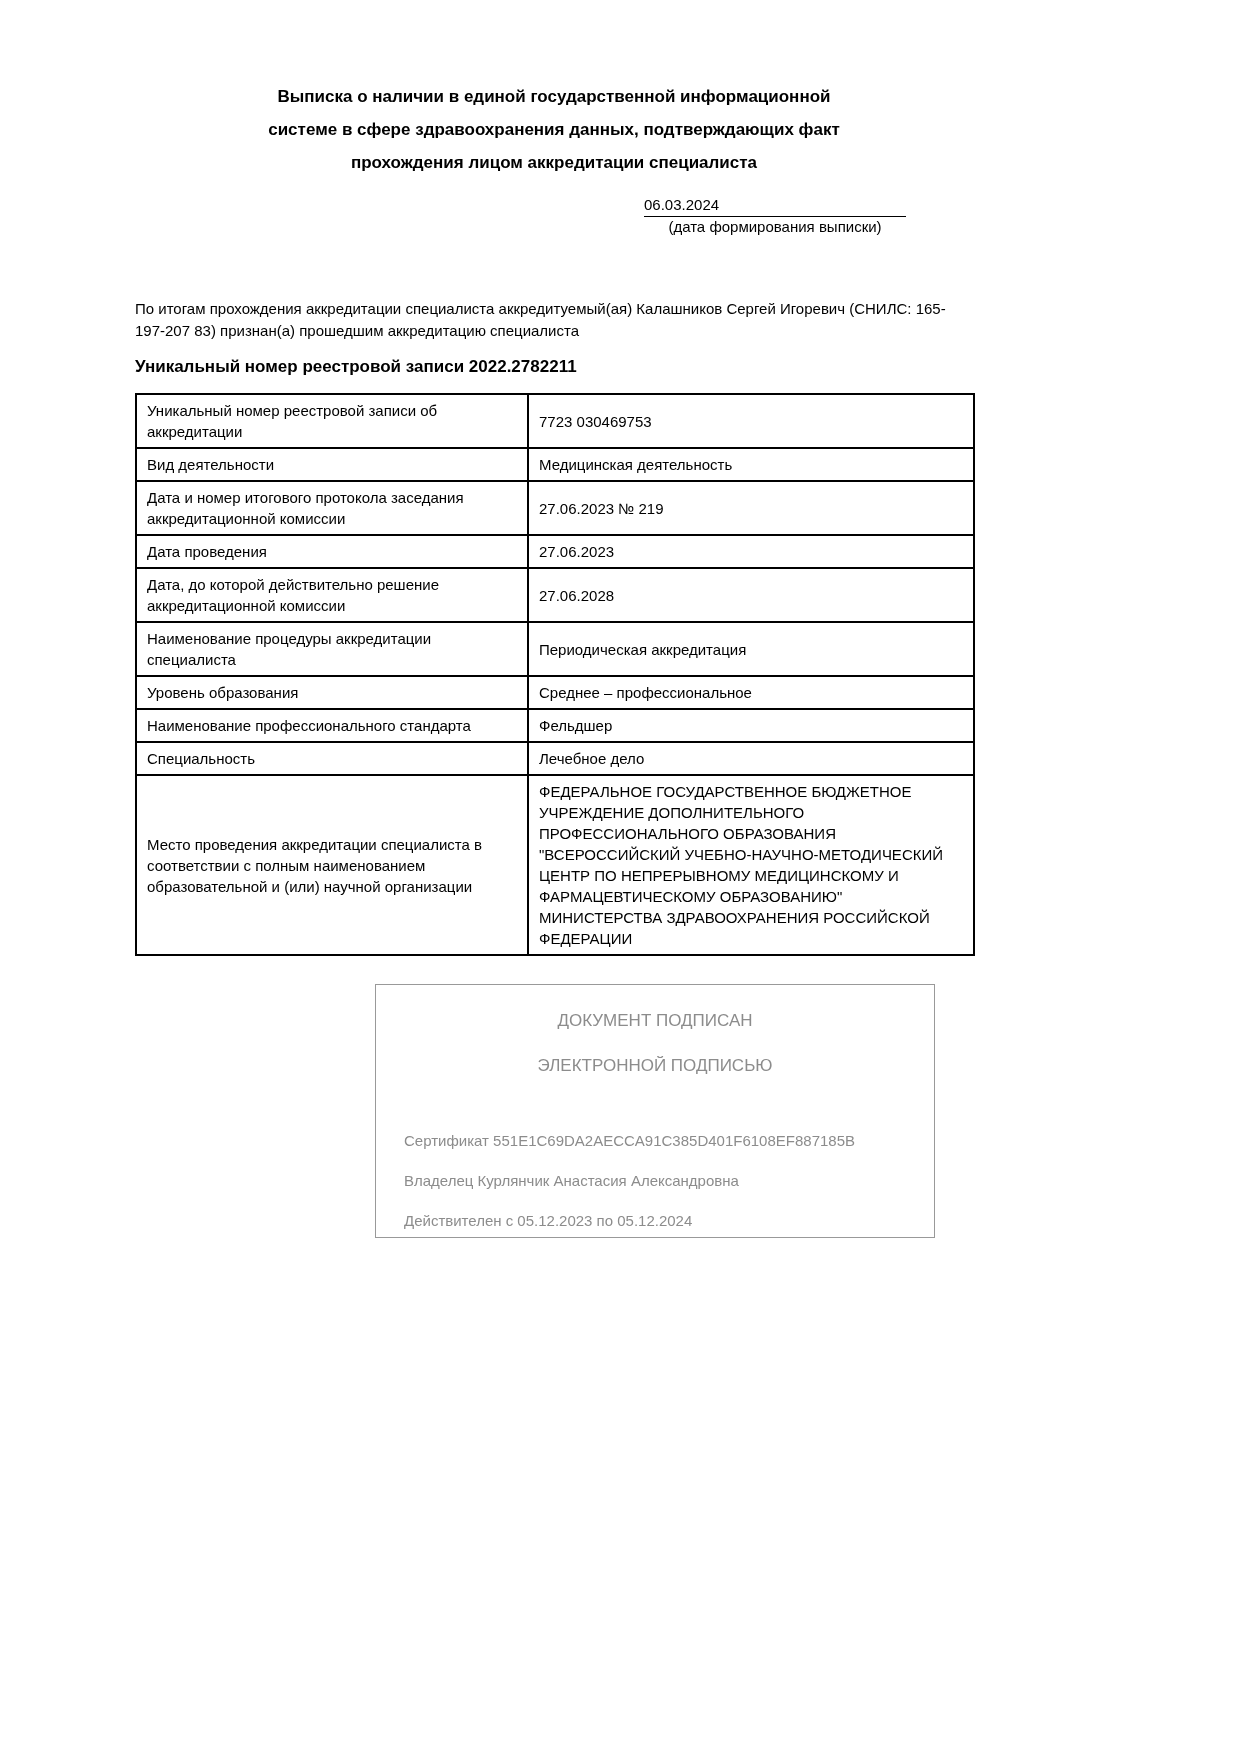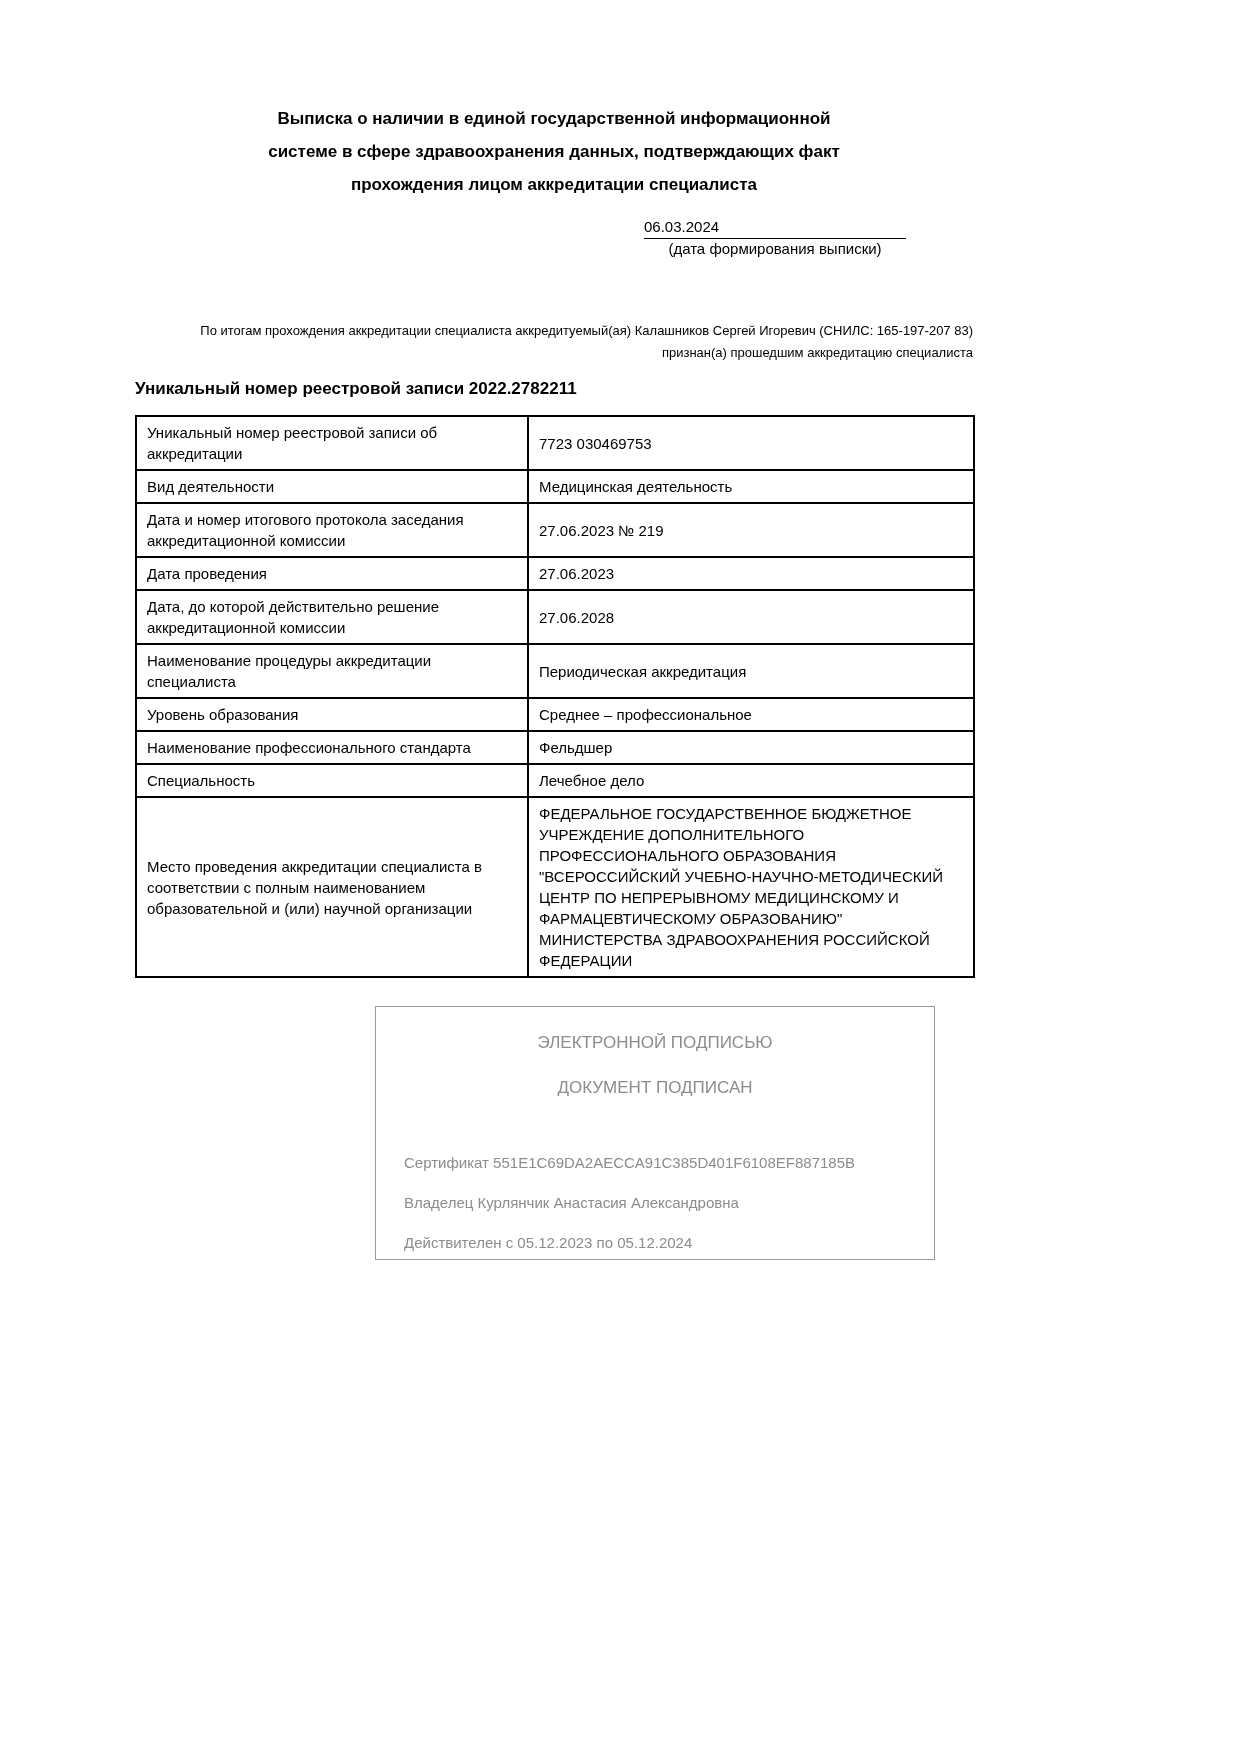--- a/index.html
+++ b/index.html
@@ -1,33 +1,33 @@
 <!DOCTYPE html>
 <html><head>
 <meta charset="utf-8">
 <style>
   * { margin:0; padding:0; box-sizing:border-box; }
   html, body { background:#ffffff; }
   .page {
     width:1240px; height:1755px; background:#ffffff;
     font-family:"Liberation Sans", sans-serif; color:#000000;
-    padding-top:102px; overflow:hidden;
+    padding-top:80px; overflow:hidden;
   }
   .content { margin-left:135px; width:838px; }
 
   .doc-title { font-weight:bold; font-size:17px; line-height:33px; text-align:center; }
 
   .date-block { width:262px; margin:18px 67px 0 auto; }
   .date-value {
     font-size:15px; line-height:16px;
     padding-bottom:3px; border-bottom:1px solid #000000;
   }
   .date-caption { text-align:center; font-size:15px; line-height:16px; padding-top:2px; }
 
-  .intro { margin-top:63px; text-align:right; font-size:13px; line-height:22px; }
+  .intro { margin-top:63px; text-align:left; font-size:15px; line-height:22px; }
 
   .section-heading { margin-top:38px; text-align:center; font-size:15px; text-decoration:underline; }
 
   .registry-heading { margin-top:15px; text-align:left; font-size:17px; font-weight:bold; }
 
   table.acc-table {
     margin-top:16px; border-collapse:collapse; width:838px; table-layout:fixed;
   }
   table.acc-table td {
     border:2px solid #000000; padding:5px 10px;
@@ -111,21 +111,21 @@
             <td>Лечебное дело</td>
           </tr>
           <tr>
             <td>Место проведения аккредитации специалиста в соответствии с полным наименованием образовательной и (или) научной организации</td>
             <td>ФЕДЕРАЛЬНОЕ ГОСУДАРСТВЕННОЕ БЮДЖЕТНОЕ УЧРЕЖДЕНИЕ ДОПОЛНИТЕЛЬНОГО ПРОФЕССИОНАЛЬНОГО ОБРАЗОВАНИЯ "ВСЕРОССИЙСКИЙ УЧЕБНО-НАУЧНО-МЕТОДИЧЕСКИЙ ЦЕНТР ПО НЕПРЕРЫВНОМУ МЕДИЦИНСКОМУ И ФАРМАЦЕВТИЧЕСКОМУ ОБРАЗОВАНИЮ" МИНИСТЕРСТВА ЗДРАВООХРАНЕНИЯ РОССИЙСКОЙ ФЕДЕРАЦИИ</td>
           </tr>
         </tbody>
     </table>
 
     <div class="sig-box">
+      <div class="sig-title">ДОКУМЕНТ ПОДПИСАН</div>
       <div class="sig-title">ЭЛЕКТРОННОЙ ПОДПИСЬЮ</div>
-      <div class="sig-title">ДОКУМЕНТ ПОДПИСАН</div>
       <div class="sig-detail sig-cert">Сертификат 551E1C69DA2AECCA91C385D401F6108EF887185B</div>
       <div class="sig-detail">Владелец Курлянчик Анастасия Александровна</div>
       <div class="sig-detail">Действителен с 05.12.2023 по 05.12.2024</div>
     </div>
 
   </div>
 </div>
 
 </body></html>

